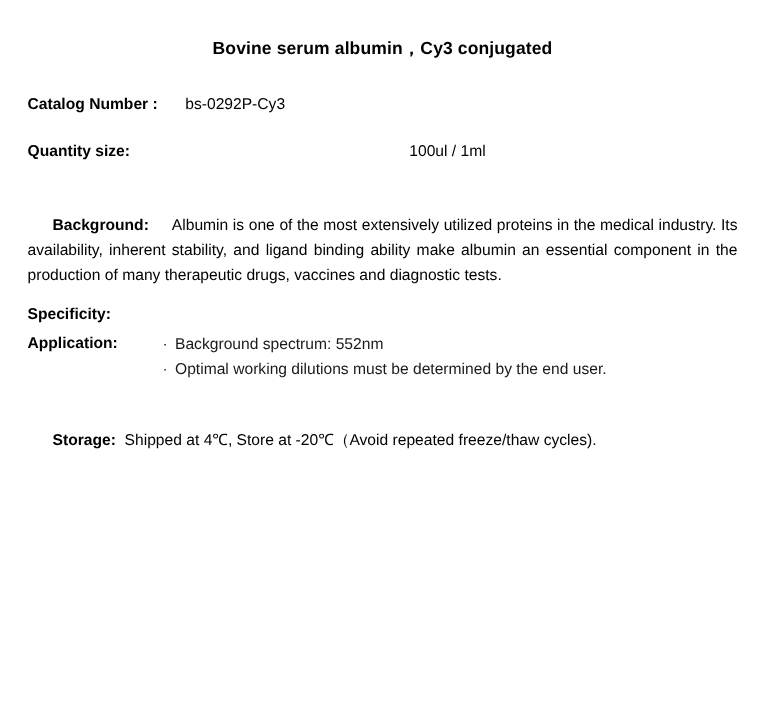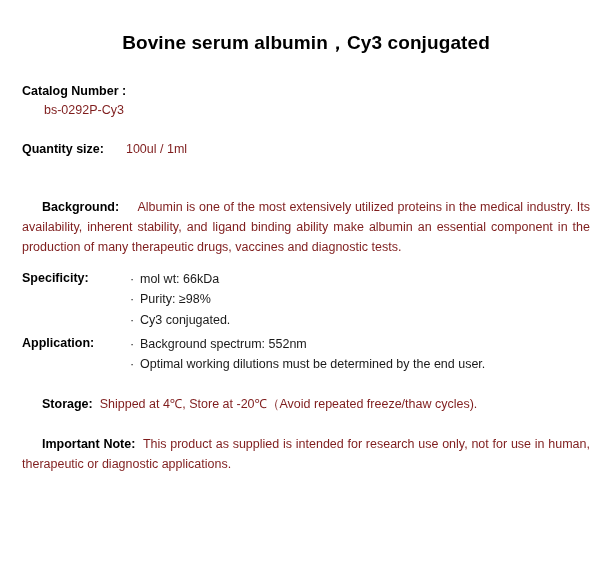--- a/index.html
+++ b/index.html
@@ -16,50 +16,50 @@
   }
   .page {
     position: relative;
     width: 612px;
     height: 566px;
     box-sizing: border-box;
     padding: 0 22px;
   }
   .title {
     text-align: center;
-    font-size: 19px;
+    font-size: 14px;
     font-weight: bold;
     color: #000000;
     margin-top: 30px;
     margin-bottom: 0;
     letter-spacing: 0.1px;
   }
   .row {
     display: flex;
     align-items: flex-start;
     font-size: 12.5px;
     line-height: 1.55;
   }
-  .row-catalog { margin-top: 26px; flex-direction: column; }
-  .row-quantity { margin-top: 19px; }
+  .row-catalog { margin-top: 26px; }
+  .row-quantity { margin-top: 19px; text-align: center; }
   .row-concentration { margin-top: 19px; }
   .row-background { margin-top: 19px; }
   .row-specificity { margin-top: 12px; }
   .row-application { margin-top: 4px; }
-  .row-storage { margin-top: 20px; }
+  .row-storage { margin-top: 36px; }
   .row-note { margin-top: 20px; }
 
   .label {
     font-weight: bold;
     color: #000000;
     white-space: nowrap;
     flex: 0 0 auto;
   }
   .value {
-    color: #7f1d1d;
+    color: #000000;
     flex: 1 1 auto;
   }
   .gap-wide { margin-left: 22px; }
   .gap-mid { margin-left: 18px; }
 
   .block {
     font-size: 12.5px;
     line-height: 1.6;
   }
   .block .label {
@@ -115,38 +115,29 @@
   <div class="row row-concentration">
   </div>
 
   <div class="block row-background justified">
     <span class="label">Background:</span>
     <span class="inline-text">&nbsp;&nbsp;&nbsp;&nbsp;</span><span class="value">Albumin is one of the most extensively utilized proteins in the medical industry. Its availability, inherent stability, and ligand binding ability make albumin an essential component in the production of many therapeutic drugs, vaccines and diagnostic tests.</span>
   </div>
 
   <div class="row row-specificity">
     <span class="label label-col">Specificity:</span>
-    <ul class="bullets">
-      <li><span class="bullet-dot">·</span><span>mol wt: 66kDa</span></li>
-      <li><span class="bullet-dot">·</span><span>Purity:  ≥98%</span></li>
-      <li><span class="bullet-dot">·</span><span>Cy3 conjugated.</span></li>
-    </ul>
   </div>
 
   <div class="row row-application">
     <span class="label label-col">Application:</span>
     <ul class="bullets">
       <li><span class="bullet-dot">·</span><span>Background spectrum: 552nm</span></li>
       <li><span class="bullet-dot">·</span><span>Optimal working dilutions must be determined by the end user.</span></li>
     </ul>
   </div>
 
   <div class="block row-storage">
     <span class="label">Storage:</span>
     <span class="inline-text">&nbsp;</span><span class="value">Shipped at 4℃, Store at -20℃（Avoid repeated freeze/thaw cycles).</span>
   </div>
 
-  <div class="block row-note justified">
-    <span class="label">Important Note:</span>
-    <span class="inline-text">&nbsp;</span><span class="value">This product as supplied is intended for research use only, not for use in human, therapeutic or diagnostic applications.</span>
-  </div>
 
 </div>
 
 </body></html>

